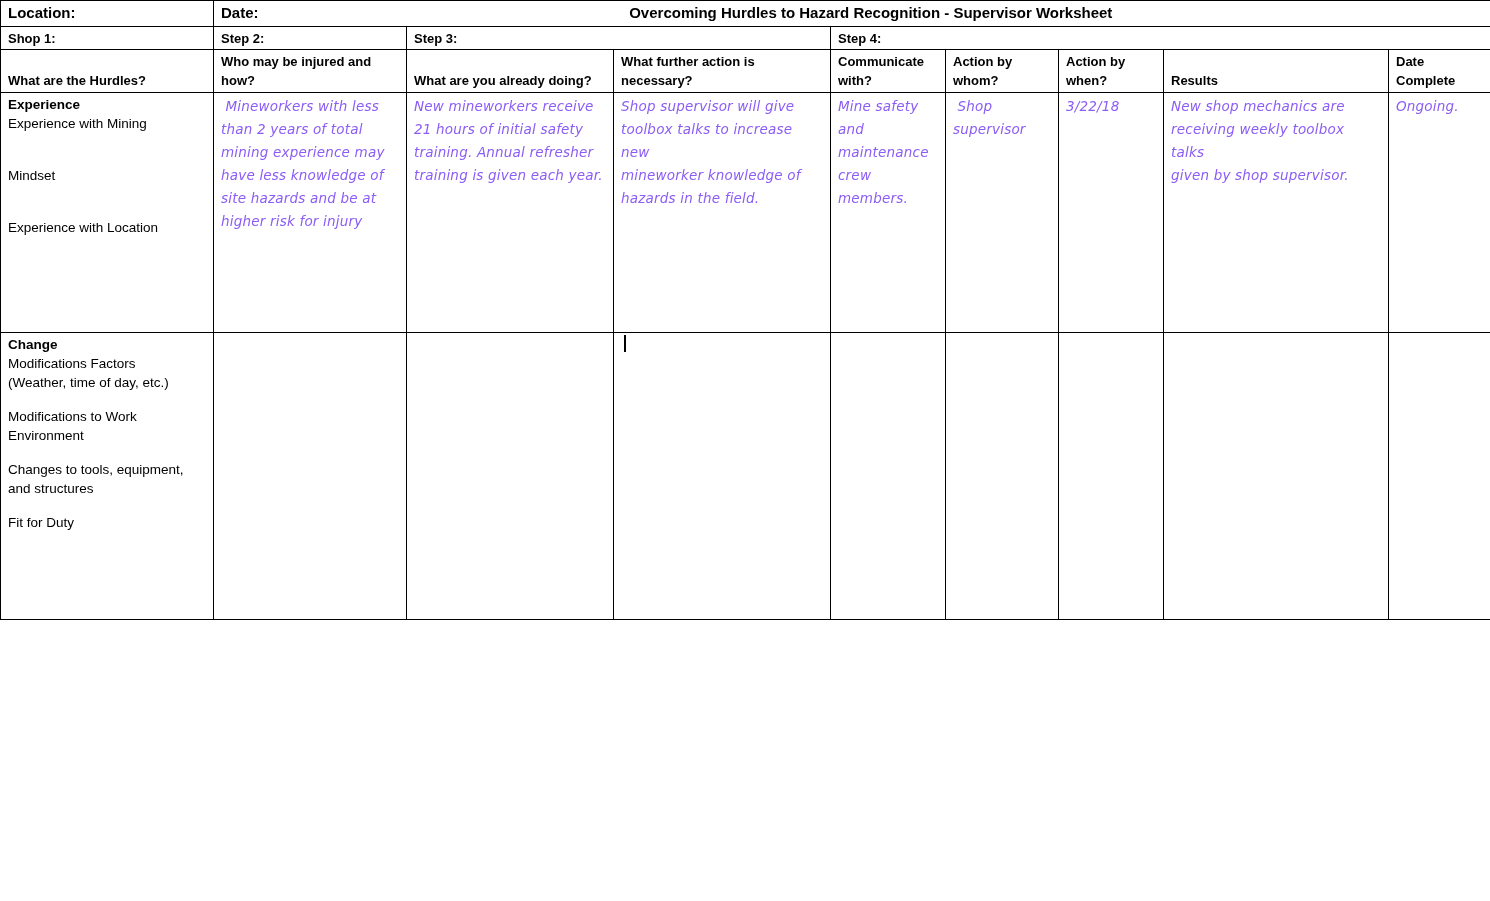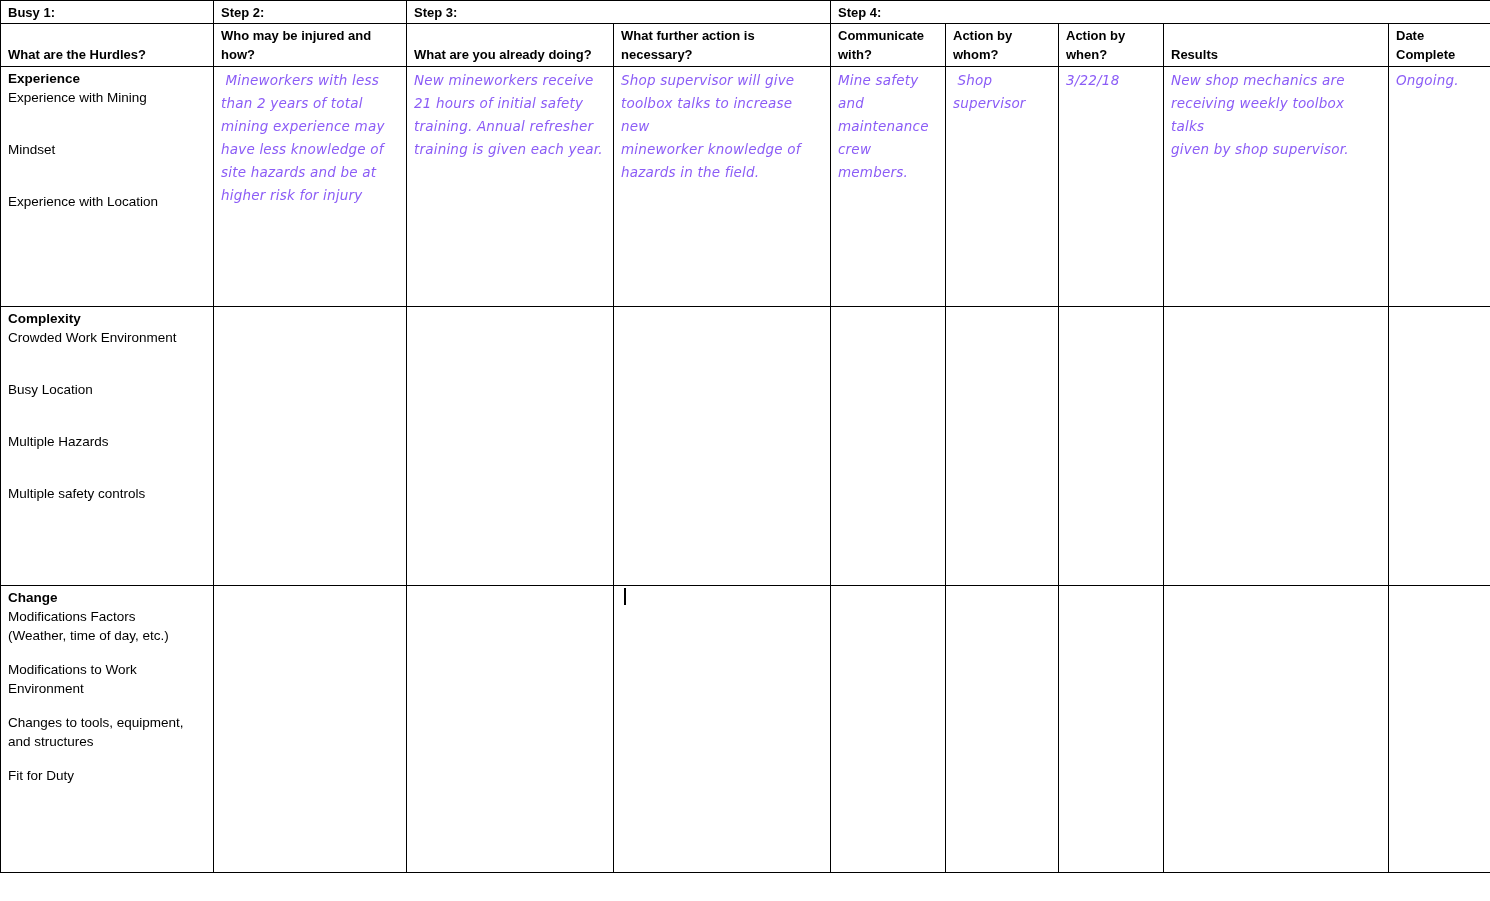--- a/index.html
+++ b/index.html
@@ -86,24 +86,35 @@
         <col style="width:207px">
       <col style="width:217px">
         <col style="width:115px">
         <col style="width:113px">
       <col style="width:105px">
         <col style="width:225px">
         <col style="width:102px">
     </colgroup>
 
     <tbody>
+        <tr class="title-row">
+      <td>
+        <span class="big-label">Location:</span>
+      </td>
+      <td colspan="8">
+        <div class="title-flex">
+          <span class="big-label">Date:</span>
+          <span class="sheet-title">Overcoming Hurdles to Hazard Recognition - Supervisor Worksheet</span>
+        </div>
+      </td>
+    </tr>
 
     <tr class="step-row">
       <td>
-        <span class="step-label">Busy 1:</span>
+        <span class="step-label">Shop 1:</span>
       </td>
       <td>
         <span class="step-label">Step 2:</span>
       </td>
       <td colspan="2">
         <span class="step-label">Step 3:</span>
       </td>
       <td colspan="5">
         <span class="step-label">Step 4:</span>
       </td>
@@ -149,37 +160,20 @@
 members.</td>
       <td class="hw"> Shop
 supervisor</td>
       <td class="hw">3/22/18</td>
       <td class="hw">New shop mechanics are
 receiving weekly toolbox talks
 given by shop supervisor.</td>
       <td class="hw">Ongoing.</td>
     </tr>
 
-    <tr class="data-row-2">
-      <td class="hurdle-cell">
-        <div class="hurdle-category">Complexity</div>
-        <div class="hurdle-item gap-lg">Crowded Work Environment</div>
-        <div class="hurdle-item gap-lg">Busy Location</div>
-        <div class="hurdle-item gap-lg">Multiple Hazards</div>
-        <div class="hurdle-item">Multiple safety controls</div>
-      </td>
-      <td class="hw"></td>
-      <td class="hw"></td>
-      <td class="hw"></td>
-      <td class="hw"></td>
-      <td class="hw"></td>
-      <td class="hw"></td>
-      <td class="hw"></td>
-      <td class="hw"></td>
-    </tr>
 
     <tr class="data-row-3">
       <td class="hurdle-cell">
         <div class="hurdle-category">Change</div>
         <div class="hurdle-item gap-sm">Modifications Factors
 (Weather, time of day, etc.)</div>
         <div class="hurdle-item gap-sm">Modifications to Work
 Environment</div>
         <div class="hurdle-item gap-sm">Changes to tools, equipment,
 and structures</div>

